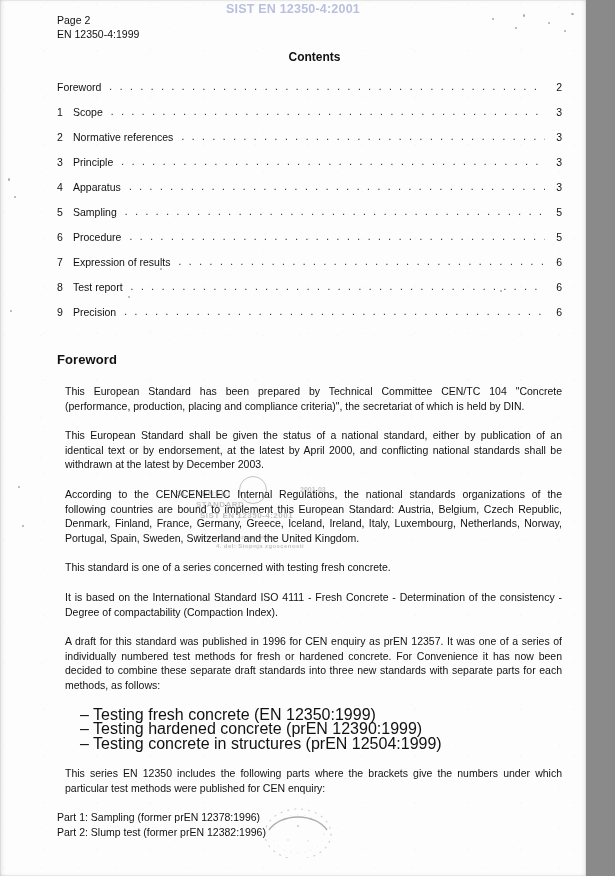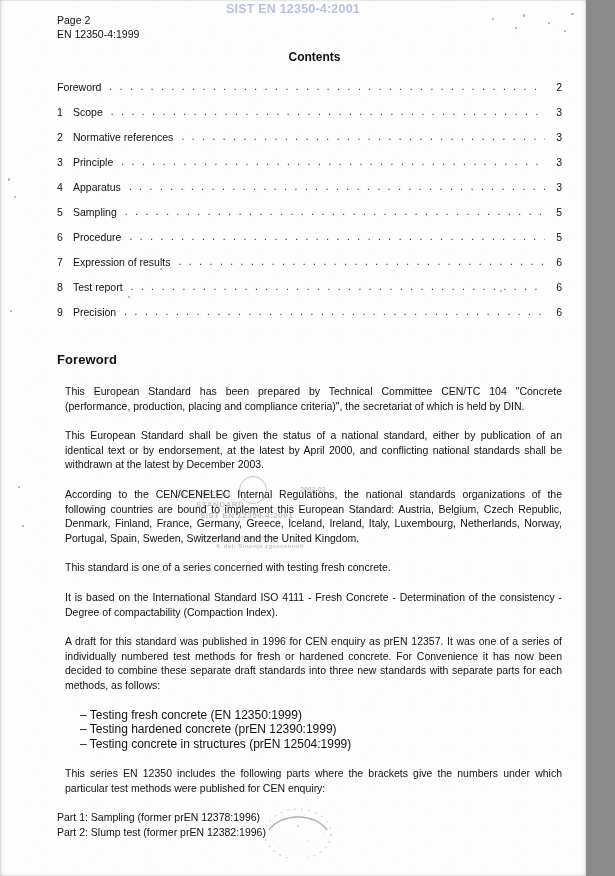--- a/index.html
+++ b/index.html
@@ -120,21 +120,21 @@
     line-height: 14.6px;
     text-align: justify;
     margin: 15px 0 0 8px;
   }
   p.para.first { margin-top: 17px; }
 
   ul.dashlist {
     list-style: none;
     margin: 15px 0 0 0;
     padding: 0 0 0 23px;
-    font-size: 12px;
+    font-size: 16px;
     line-height: 14.6px;
   }
   ul.dashlist li { white-space: nowrap; }
 
   .plainline {
     font-size: 10.5px;
     line-height: 14.6px;
     margin: 15px 0 0 0;
   }
 

